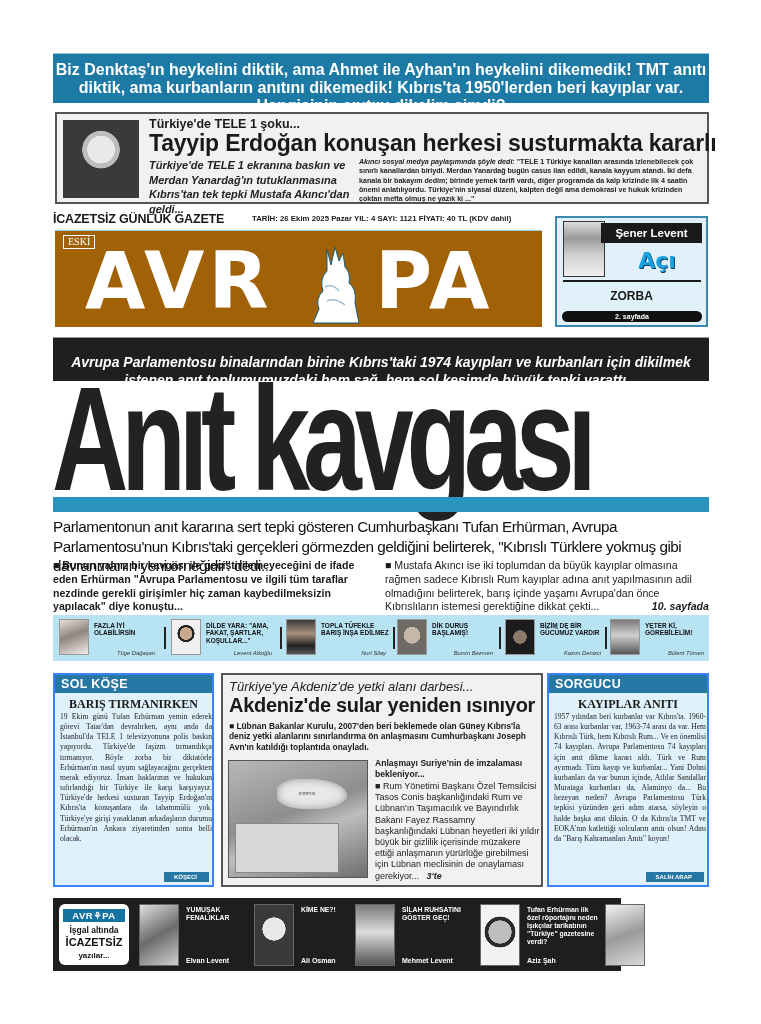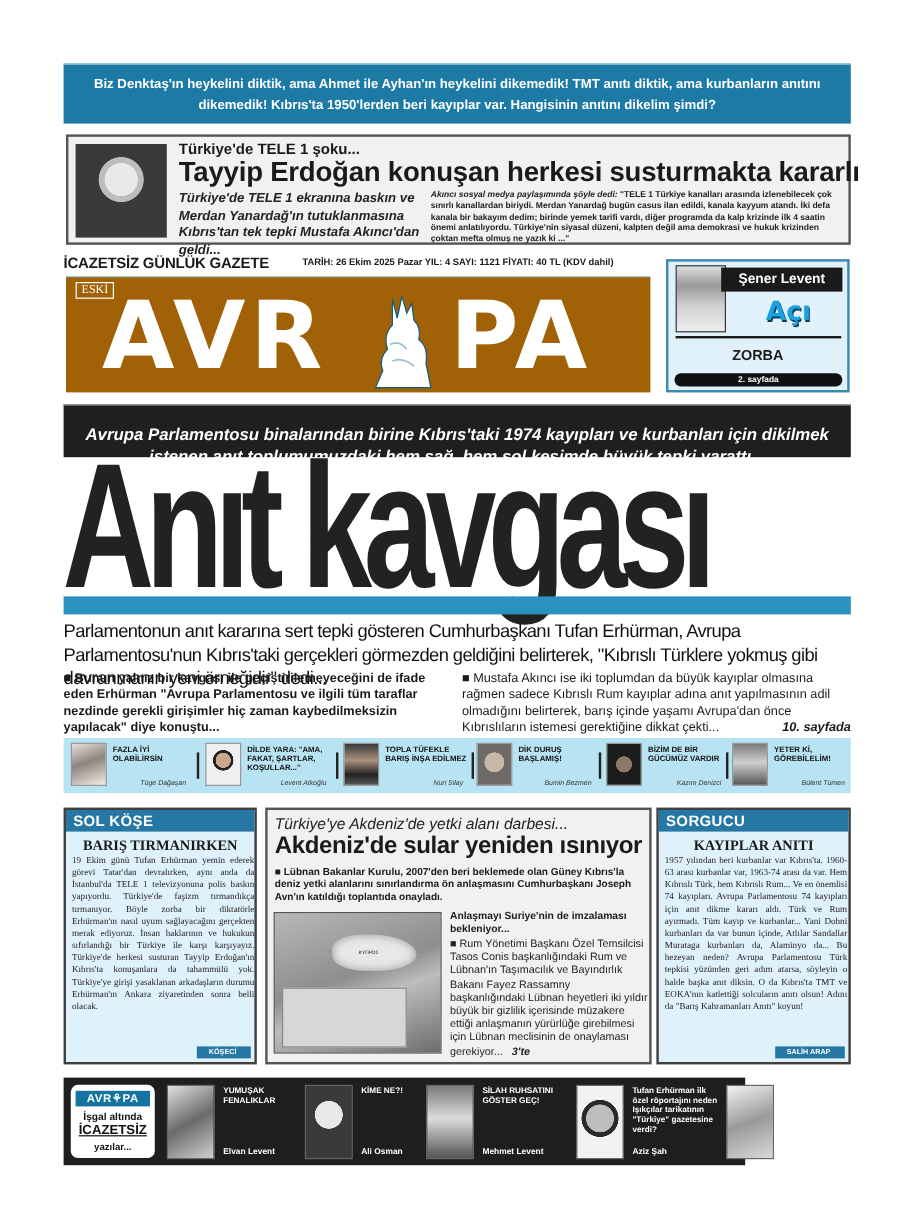--- a/index.html
+++ b/index.html
@@ -2,21 +2,21 @@
 <html><head>
 <meta charset="utf-8">
 <style>
   * { box-sizing: border-box; margin: 0; padding: 0; }
   html, body { width: 761px; height: 1024px; background: #ffffff; overflow: hidden; }
   body { font-family: "Liberation Sans", sans-serif; color: #1a1a1a; position: relative; }
   .abs { position: absolute; }
 
   
   #top-banner { left: 53px; top: 53px; width: 656px; height: 50px; background: #1c7aa5; color: #fff;
-    font-weight: bold; font-size: 11px; line-height: 18px; text-align: center; padding-top: 7px;
+    font-weight: bold; font-size: 16px; line-height: 18px; text-align: center; padding-top: 7px;
     border-top: 1px solid #8fc4da; }
 
   
   #tele-box { left: 55px; top: 112px; width: 654px; height: 92px; background: #f1f1f1; border: 2px solid #555; }
   #tele-photo { left: 6px; top: 6px; width: 76px; height: 78px; background: radial-gradient(circle at 50% 38%, #e9e9e9 0 22%, #bdbdbd 23% 30%, #3a3a3a 31%); }
   #tele-kicker { left: 92px; top: 3px; font-size: 12.5px; font-weight: bold; }
   #tele-headline { left: 92px; top: 16px; font-size: 23px; font-weight: bold; letter-spacing: -0.2px; white-space: nowrap; }
   #tele-sub { left: 92px; top: 44px; width: 205px; font-size: 11px; line-height: 14.5px; font-style: italic; font-weight: bold; color: #222; }
   #tele-quote { left: 302px; top: 44px; width: 345px; font-size: 7.1px; line-height: 9.3px; font-weight: bold; color: #222; }
   #tele-quote i { font-style: italic; }
@@ -54,21 +54,21 @@
 
   
   #columnist-strip { left: 53px; top: 615px; width: 656px; height: 46px; background: #b8e3f2; }
   .col-item { position: absolute; top: 4px; height: 38px; }
   .col-photo { position: absolute; left: 0; top: 0; width: 30px; height: 36px; border: 1px solid #999; }
   .col-title { position: absolute; left: 35px; top: 3px; width: 70px; font-size: 6.5px; line-height: 7.3px; font-weight: bold; color: #111; }
   .col-author { position: absolute; right: 4px; bottom: 1px; font-size: 5.8px; font-style: italic; color: #333; }
   .col-sep { position: absolute; top: 12px; width: 2px; height: 22px; background: #222; }
 
   
-  .side-box { border: 2px solid #404040; background: #dff2fb; }
+  .side-box { border: 2px solid #3b82f6; background: #dff2fb; }
   .side-head { position: absolute; left: 0; top: 0; width: 100%; height: 18px; background: #2677a3; color: #fff; font-weight: bold; font-size: 12.5px; line-height: 18px; padding-left: 6px; letter-spacing: 0.3px; }
   .side-title { position: absolute; left: 0; top: 22px; width: 100%; text-align: center; font-family: "Liberation Serif", serif; font-weight: bold; font-size: 12px; }
   .side-text { position: absolute; left: 5px; top: 37px; width: 152px; font-family: "Liberation Serif", serif; font-size: 7.6px; line-height: 10.15px; text-align: justify; color: #222; }
   .side-sign { position: absolute; right: 3px; bottom: 3px; height: 10px; background: #2677a3; color: #fff; font-size: 6px; font-weight: bold; line-height: 10px; padding: 0 12px 0 10px; }
   #sol-kose { left: 53px; top: 673px; width: 161px; height: 214px; }
   #sorgucu { left: 547px; top: 673px; width: 162px; height: 214px; }
 
   
   #akdeniz-box { left: 221px; top: 673px; width: 322px; height: 214px; background: #f1f1f1; border: 2px solid #555; }
   #akd-kicker { left: 6px; top: 4px; font-size: 13px; font-style: italic; color: #222; }
@@ -80,21 +80,21 @@
   #akd-map .blocks { position: absolute; left: 6px; top: 62px; width: 104px; height: 50px; background: #d7d7d7; border: 1px solid #888; }
   #akd-sub { left: 152px; top: 83px; width: 165px; font-size: 8.6px; line-height: 10.5px; font-weight: bold; }
   #akd-body { left: 152px; top: 106px; width: 165px; font-size: 9px; line-height: 11.2px; color: #222; }
   #akd-body b { font-style: italic; }
 
   
   #bottom-strip { left: 53px; top: 898px; width: 568px; height: 73px; background: #1e1e1e; }
   #promo-box { left: 6px; top: 6px; width: 70px; height: 61px; background: #fff; border-radius: 6px; text-align: center; }
   #promo-logo { position: absolute; left: 4px; top: 5px; width: 62px; height: 13px; background: #14739f; color: #fff; font-weight: bold; font-size: 9.5px; line-height: 13px; letter-spacing: 0.5px; }
   #promo-line1 { position: absolute; left: 0; top: 21px; width: 100%; font-size: 8.5px; font-weight: bold; color: #111; }
-  #promo-line2 { position: absolute; left: 0; top: 32px; width: 100%; font-size: 11px; font-weight: bold; color: #111; text-decoration: underline; }
+  #promo-line2 { position: absolute; left: 0; top: 32px; width: 100%; font-size: 11px; font-weight: bold; color: #111; }
   #promo-line3 { position: absolute; left: 0; top: 47px; width: 100%; font-size: 8px; font-weight: bold; color: #111; }
   .b-item { position: absolute; top: 6px; height: 62px; }
   .b-photo { position: absolute; left: 0; top: 0; width: 40px; height: 62px; border: 1px solid #666; }
   .b-title { position: absolute; left: 47px; top: 2px; width: 66px; font-size: 6.8px; line-height: 8px; font-weight: bold; color: #fff; }
   .b-author { position: absolute; left: 47px; bottom: 2px; font-size: 7px; font-weight: bold; color: #fff; white-space: nowrap; }
 </style>
 </head>
 <body>
 
 <div id="top-banner" class="abs">Biz Denktaş'ın heykelini diktik, ama Ahmet ile Ayhan'ın heykelini dikemedik! TMT anıtı diktik, ama kurbanların anıtını dikemedik! Kıbrıs'ta 1950'lerden beri kayıplar var. Hangisinin anıtını dikelim şimdi?</div>

